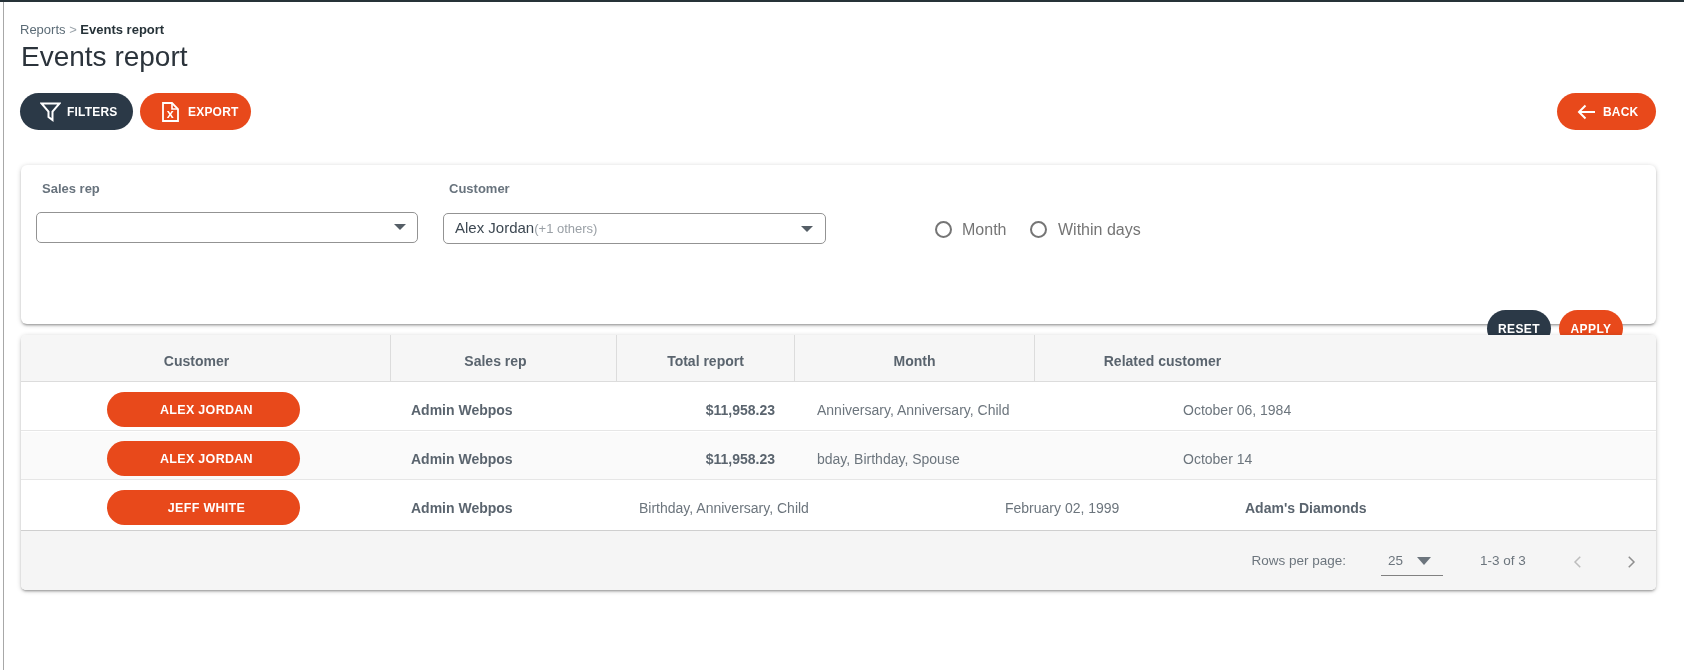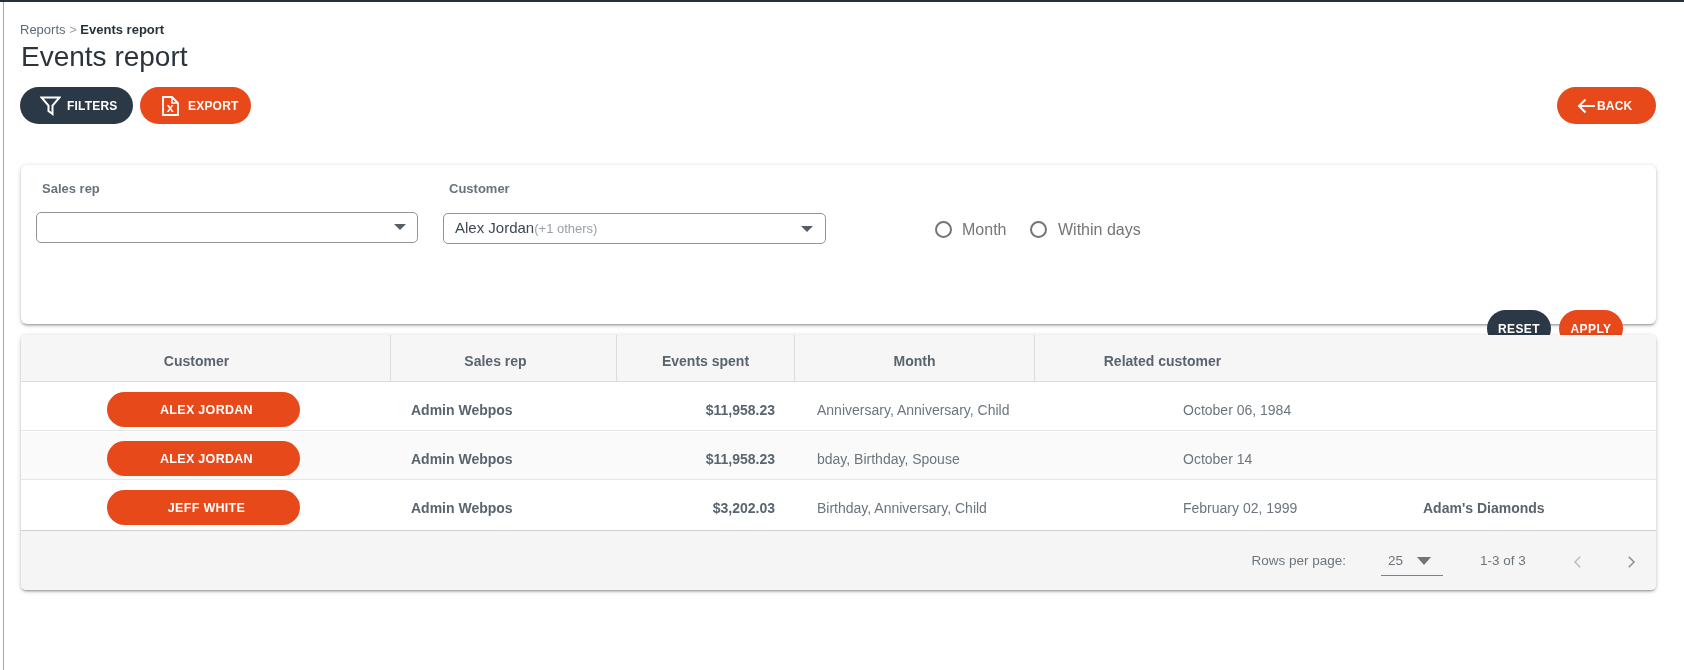--- a/index.html
+++ b/index.html
@@ -3,27 +3,27 @@
 <meta charset="utf-8">
 <style>
 * { margin:0; padding:0; box-sizing:border-box; }
 html,body { width:1684px; height:670px; background:#ffffff; font-family:"Liberation Sans", sans-serif; overflow:hidden; }
 .topbar { position:absolute; left:0; top:0; width:1684px; height:2px; background:#263238; }
 .vline { position:absolute; left:3px; top:2px; width:1px; height:668px; background:#a8a8a8; }
 .crumb { position:absolute; left:20px; top:22px; font-size:13px; color:#5b6b76; }
 .crumb .sep { color:#9aa3aa; }
 .crumb b { color:#263238; font-weight:bold; }
 h1 { position:absolute; left:21px; top:41px; font-size:28px; font-weight:400; color:#2b333b; letter-spacing:0px; }
-.btn { position:absolute; top:87px; height:37px; border-radius:19px; color:#fff; font-weight:bold; font-size:12px; letter-spacing:0.2px; display:flex; align-items:center; justify-content:center; }
+.btn { position:absolute; top:93px; height:37px; border-radius:19px; color:#fff; font-weight:bold; font-size:12px; letter-spacing:0.2px; display:flex; align-items:center; justify-content:center; }
 .btn svg { flex:0 0 auto; } .btn span { }
 .dark { background:#2b3947; }
 .orange { background:#e8491b; }
 #filters { left:20px; width:113px; gap:6px; justify-content:flex-start; padding-left:20px; }
 #export { left:140px; width:111px; gap:9px; justify-content:flex-start; padding-left:22px; }
-#back { left:1557px; width:99px; gap:1px; justify-content:flex-start; padding-left:20px; }
+#back { left:1557px; width:99px; gap:7px; justify-content:flex-start; padding-left:20px; }
 
 .card { position:absolute; left:21px; width:1635px; background:#fff; border-radius:6px; box-shadow:0 1px 5px rgba(0,0,0,0.2), 0 2px 2px rgba(0,0,0,0.14), 0 3px 1px -2px rgba(0,0,0,0.12); }
 #filtercard { top:165px; height:159px; }
 .flabel { position:absolute; font-size:13px; font-weight:bold; color:#68737d; }
 .select { position:absolute; border:1px solid #939393; border-radius:5px; background:#fff; }
 .caret { position:absolute; width:0; height:0; border-left:6px solid transparent; border-right:6px solid transparent; border-top:6px solid #555e66; }
 .radio { position:absolute; width:17px; height:17px; border:2px solid #757575; border-radius:50%; background:#fff; }
 .rlabel { position:absolute; font-size:16px; color:#757575; }
 .sbtn { position:absolute; top:103px; height:37px; border-radius:19px; color:#fff; font-weight:bold; font-size:12px; letter-spacing:0.4px; display:flex; align-items:center; justify-content:center;margin-top:42px; }
 
@@ -86,21 +86,21 @@
 </div>
 
 <div class="card" id="tablecard">
   <div class="thead">
     <div class="th" style="width:370px;">
         <span style="position:relative; left:-9px;">Customer</span>
       </div>
     <div class="th" style="width:226px;">
         <span style="position:relative; left:-8px;">Sales rep</span>
       </div>
-    <div class="th" style="width:178px;">Events spent</div>
+    <div class="th" style="width:178px;">Total report</div>
     <div class="th" style="width:240px;">Month</div>
     <div class="th" style="width:255px;">Related customer</div>
   </div>
   <div class="row" style="top:48px;">
     <div class="cell" style="width:370px;">
         <div class="pill">
           <span style="position:relative;left:3px;">ALEX JORDAN</span>
         </div>
       </div>
     <div class="cell cbold" style="width:226px; padding-left:20px;">Admin Webpos</div>
@@ -121,21 +121,20 @@
     <div class="cell" style="width:240px; padding-left:22px;">October 14</div>
     <div class="cell" style="width:255px; padding-left:22px;"></div>
   </div>
   <div class="row" style="top:146px; border-bottom:none;">
     <div class="cell" style="width:370px;">
         <div class="pill">
           <span style="position:relative;left:3px;">JEFF WHITE</span>
         </div>
       </div>
     <div class="cell cbold" style="width:226px; padding-left:20px;">Admin Webpos</div>
-    <div class="cell cbold" style="width:178px; justify-content:flex-end; padding-right:20px;">$3,202.03</div>
     <div class="cell" style="width:366px; padding-left:22px;">Birthday, Anniversary, Child</div>
     <div class="cell" style="width:240px; padding-left:22px;">February 02, 1999</div>
     <div class="cell cbold" style="width:255px; padding-left:22px;">Adam's Diamonds</div>
   </div>
   <div class="tfoot">
     <div class="fitem" style="right:310px; top:22px;">Rows per page:</div>
     <div class="fitem" style="left:1367px; top:22px;">25</div>
     <div class="caret" style="left:1396px; top:26px; border-left-width:7px; border-right-width:7px; border-top-width:8px; border-top-color:#6c757d;"></div>
     <div style="position:absolute; left:1360px; top:44px; width:62px; height:1px; background:#818181;"></div>
     <div class="fitem" style="left:1459px; top:22px;">1-3 of 3</div>

